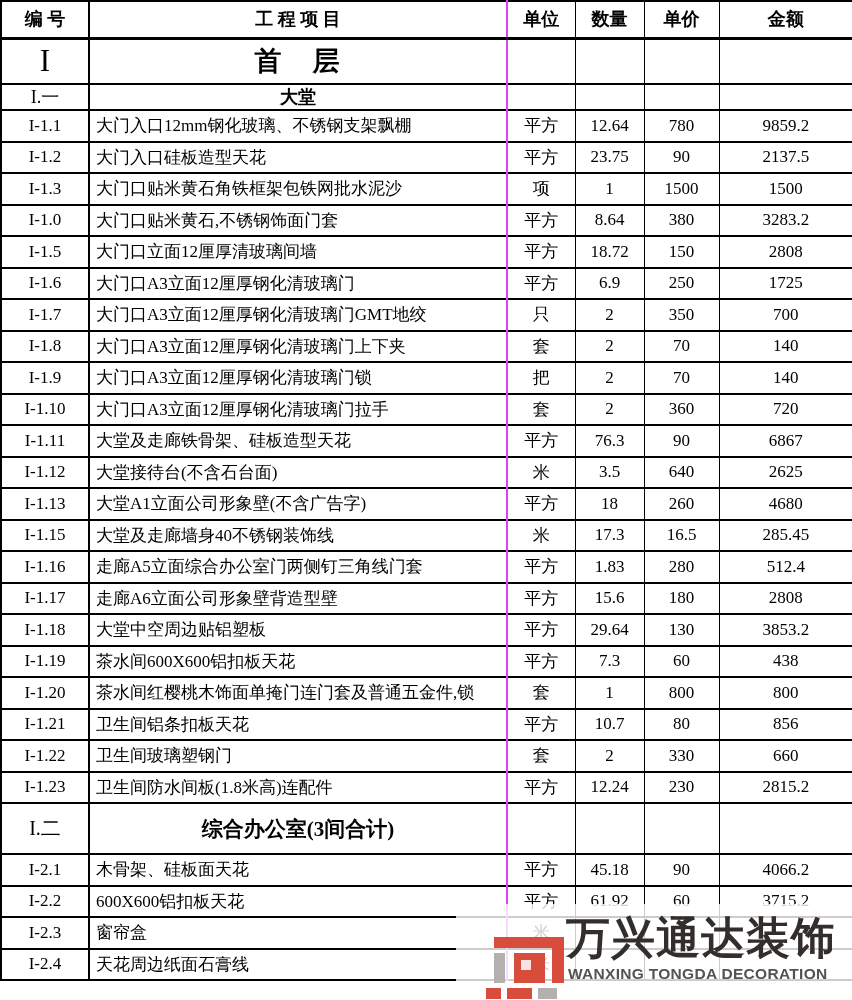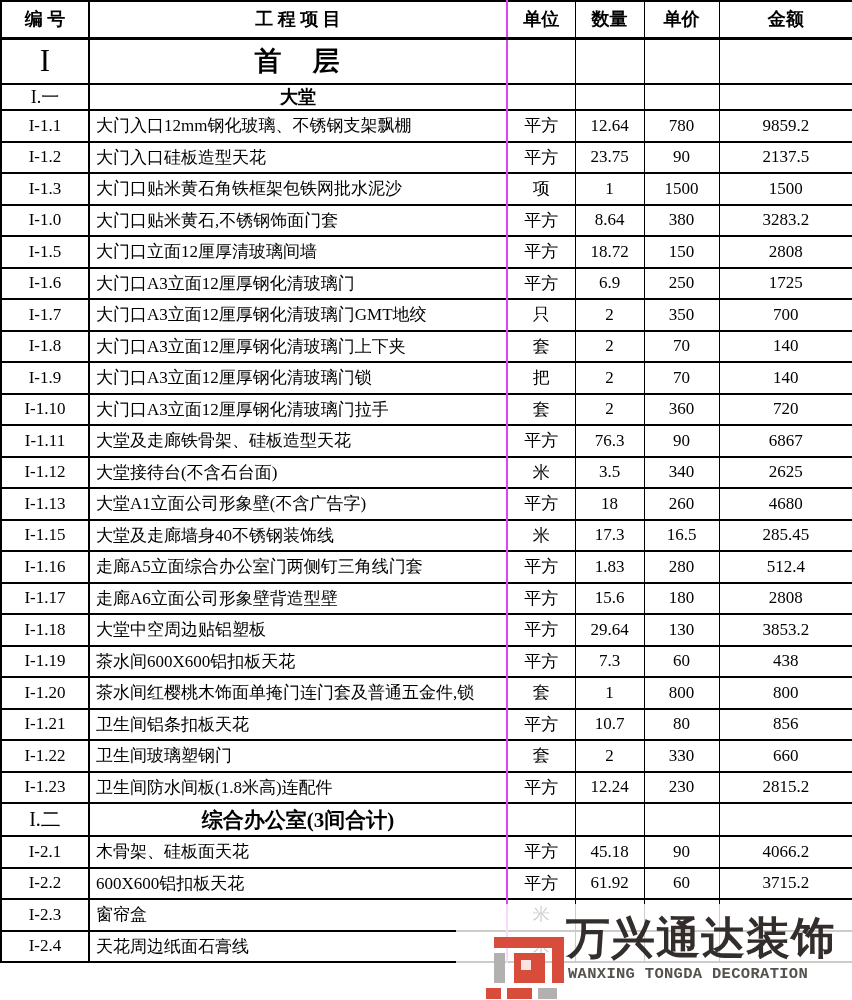--- a/index.html
+++ b/index.html
@@ -39,21 +39,21 @@
   tr.row-item{height:31.5px;}
 
   tr.row-floor{height:46px;}
   tr.row-floor td.c-code{font-size:31px;}
   tr.row-floor td.c-project{text-align:center;font-size:27px;font-weight:bold;letter-spacing:2px;padding-left:0;}
 
   tr.row-sub{height:16px;}
   tr.row-sub td.c-code{font-size:18px;}
   tr.row-sub td.c-project{text-align:center;font-size:18px;font-weight:bold;padding-left:0;}
 
-  tr.row-sub2{height:33px;}
+  tr.row-sub2{height:51px;}
   tr.row-sub2 td.c-code{font-size:20px;}
   tr.row-sub2 td.c-project{text-align:center;font-size:21px;font-weight:bold;padding-left:0;}
 
   
   .logo{
     position:absolute;
     left:456px;top:904px;
     width:396px;height:96px;
     background:rgba(255,255,255,0.8);
   }
@@ -70,21 +70,21 @@
   .sq.g1{width:19px;background:var(--logo-gray);}
   .logo-cn{
     position:absolute;left:110px;top:8px;
     font-family:"Liberation Sans","DejaVu Sans",sans-serif;
     font-weight:bold;font-size:44px;line-height:52px;
     letter-spacing:1px;white-space:nowrap;
     color:var(--logo-cn-color);
   }
   .logo-en{
     position:absolute;left:112px;top:61px;
-    font-family:Liberation Mono, monospace;
+    font-family:Liberation Sans, sans-serif;
     font-weight:bold;font-size:15.5px;
     letter-spacing:0.3px;white-space:nowrap;
     color:var(--logo-en-color);
   }
 </style>
 </head>
 <body>
 
 <div class="page">
 
@@ -210,21 +210,21 @@
           <td class="c-unit">平方</td>
           <td class="c-qty">76.3</td>
           <td class="c-price">90</td>
           <td class="c-amount">6867</td>
         </tr>
         <tr class="row-item">
           <td class="c-code">I-1.12</td>
           <td class="c-project">大堂接待台(不含石台面)</td>
           <td class="c-unit">米</td>
           <td class="c-qty">3.5</td>
-          <td class="c-price">340</td>
+          <td class="c-price">640</td>
           <td class="c-amount">2625</td>
         </tr>
         <tr class="row-item">
           <td class="c-code">I-1.13</td>
           <td class="c-project">大堂A1立面公司形象壁(不含广告字)</td>
           <td class="c-unit">平方</td>
           <td class="c-qty">18</td>
           <td class="c-price">260</td>
           <td class="c-amount">4680</td>
         </tr>

